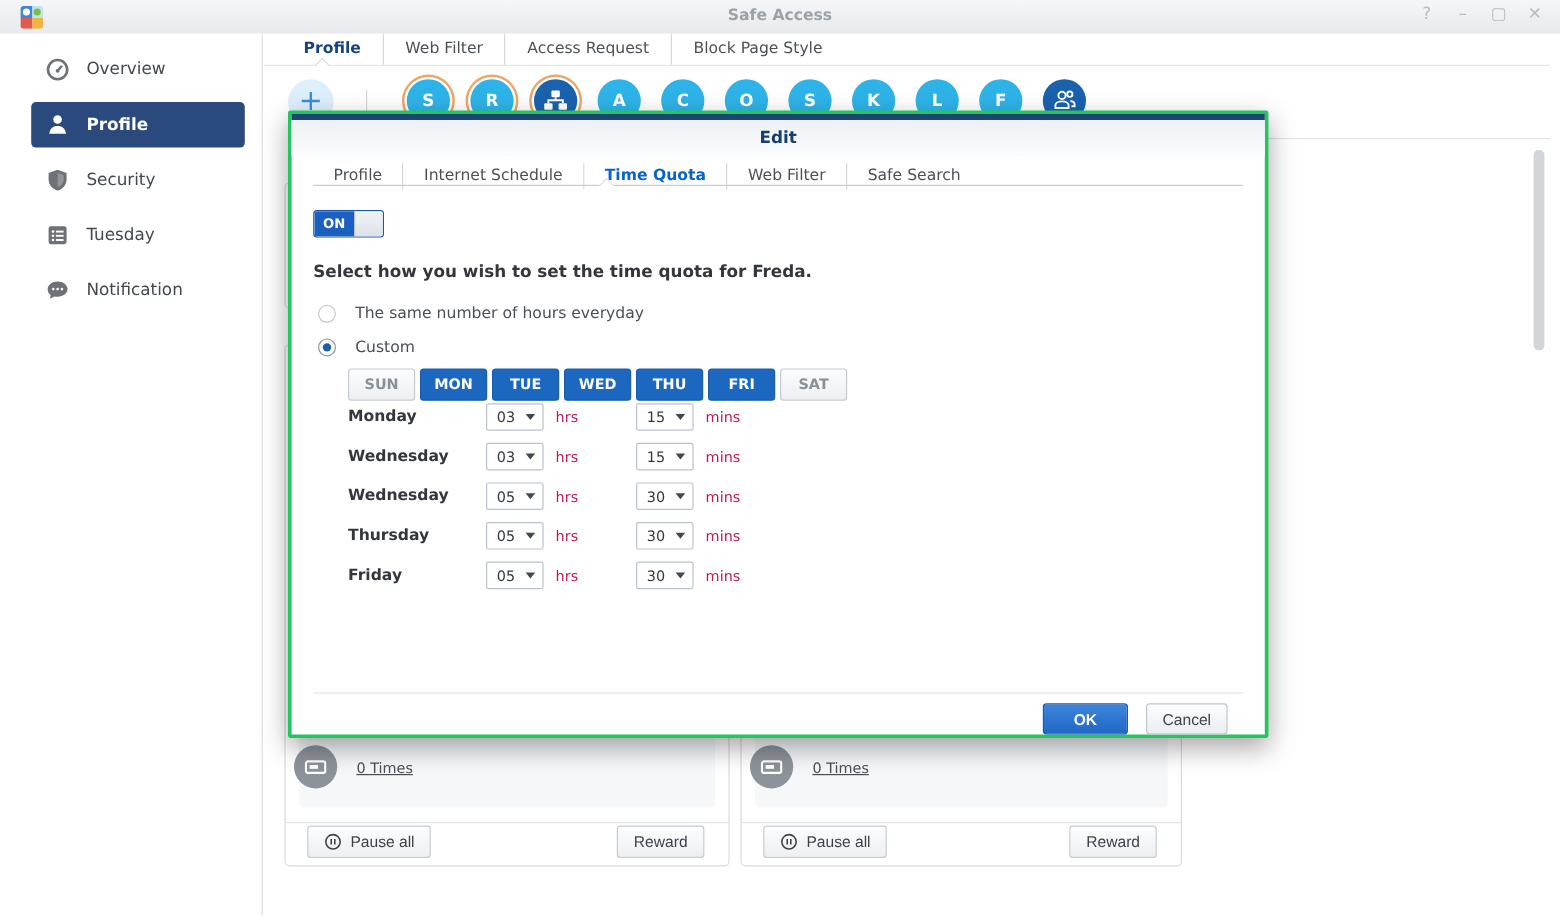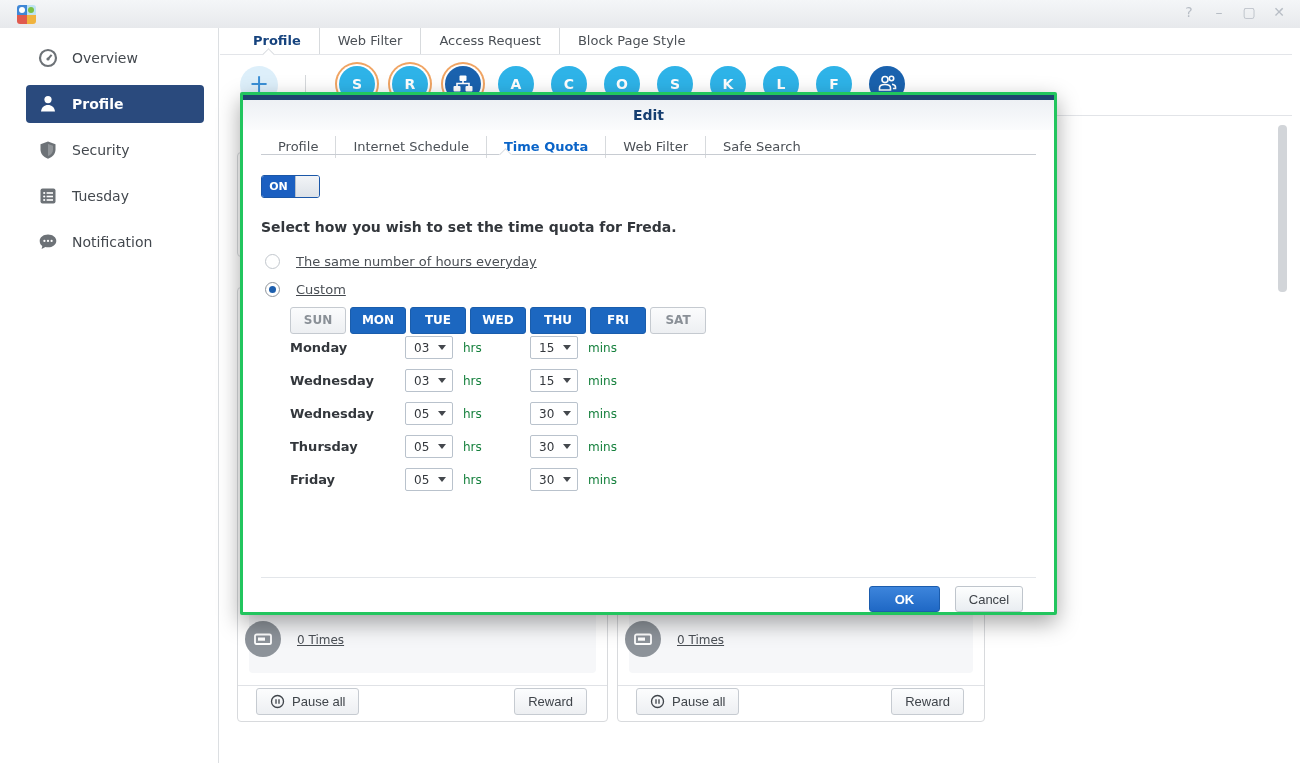--- a/index.html
+++ b/index.html
@@ -80,56 +80,57 @@
   .d-tab.active { color:#0a64c8; font-weight:bold; }
   .modal-tabline { position:absolute; left:18px; right:18px; top:59px; height:1px; background:#c8ccd2; }
   .notch-dialog { left:258px; top:55px; z-index:11; }
 
   .toggle { position:absolute; left:18px; top:80px; width:59px; height:23px; display:flex; cursor:pointer; border-radius:3px; overflow:hidden; border:1px solid #1b57a8; }
   .toggle .on { width:33px; background:#1b5fc1; color:#fff; font-size:11px; font-weight:bold; text-align:center; line-height:21px; }
   .toggle .knob { flex:1; background:linear-gradient(#f2f4f7,#dde2e8); border-left:1px solid #b6bfca; }
 
   .dlg-heading { position:absolute; left:18px; top:124px; font-size:14px; font-weight:bold; color:#33373c; }
 
-  .opt-row { position:absolute; left:22px; display:flex; align-items:center; gap:16px; cursor:pointer;text-decoration:underline; }
+  .opt-row { position:absolute; left:22px; display:flex; align-items:center; gap:16px; cursor:pointer; }
   .opt1 { top:159px; } .opt2 { top:187px; }
   .radio { width:15px; height:15px; border-radius:50%; border:1px solid #c2c7cd; background:#fff; position:relative; }
   .opt-row.selected .radio { border-color:#8f959c; }
   .opt-row.selected .radio::after { content:""; position:absolute; left:3px; top:3px; width:7px; height:7px; border-radius:50%; background:#1d5fae; }
   .opt-lbl { font-size:13px; color:#4a4f55; }
 
   .day-row { position:absolute; left:47px; top:212px; display:flex; gap:4px; }
   .day-btn { width:56px; height:27px; border:1px solid #c5cad0; border-radius:3px; background:linear-gradient(#fbfcfd,#edeff2); color:#8a9097; font-size:12px; font-weight:bold; text-align:center; line-height:25px; cursor:pointer; }
   .day-btn.selected { background:#1c67c0; border-color:#1a5dac; color:#fff; }
 
   .quota-rows { position:absolute; left:47px; top:241px; }
   .q-row { display:flex; align-items:center; height:23px; margin-bottom:10px; }
   .q-day { width:115px; font-size:13px; font-weight:bold; color:#33373c; }
   .sel { width:48px; height:23px; border:1px solid #b9c2cc; border-radius:2px; background:#fff; display:flex; align-items:center; cursor:pointer; }
   .sel .val { flex:1; padding-left:8px; font-size:12px; color:#33373c; }
   .sel .caret { width:0; height:0; border-left:4px solid transparent; border-right:4px solid transparent; border-top:5px solid #44484d; margin-right:6px; }
-  .unit { font-size:12px; color:#15803d; margin-left:10px; }
+  .unit { font-size:12px; color:#be185d; margin-left:10px; }
   .unit.hrs { width:67px; }
 
   .modal-footline { position:absolute; left:18px; right:18px; top:482px; height:1px; background:#e3e6ea; }
   .ok-btn { position:absolute; right:114px; top:491px; width:71px; height:26px; border:1px solid #1b5cad; border-radius:3px; background:linear-gradient(#3d85dc,#1f68c5); color:#fff; font-weight:bold; font-size:13px; cursor:pointer; }
   .cancel-btn { position:absolute; right:31px; top:491px; width:68px; height:26px; border:1px solid #bfc5cc; border-radius:3px; background:linear-gradient(#fdfefe,#e9edf1); color:#3f444a; font-size:13px; cursor:pointer; }
 </style>
 </head>
 <body>
 
 <div class="titlebar">
   <div class="app-icon">
     <div class="q q1"></div>
       <div class="q q2"></div>
       <div class="q q3"></div>
       <div class="q q4"></div>
     <div class="person"></div>
       <div class="check"></div>
   </div>
+  <div class="win-title">Safe Access</div>
   <div class="win-controls">
     <span>?</span>
     <span>–</span>
     <span>▢</span>
     <span>✕</span>
   </div>
 </div>
 
 <div class="sidebar">
   <div class="side-list" id="side-list">

